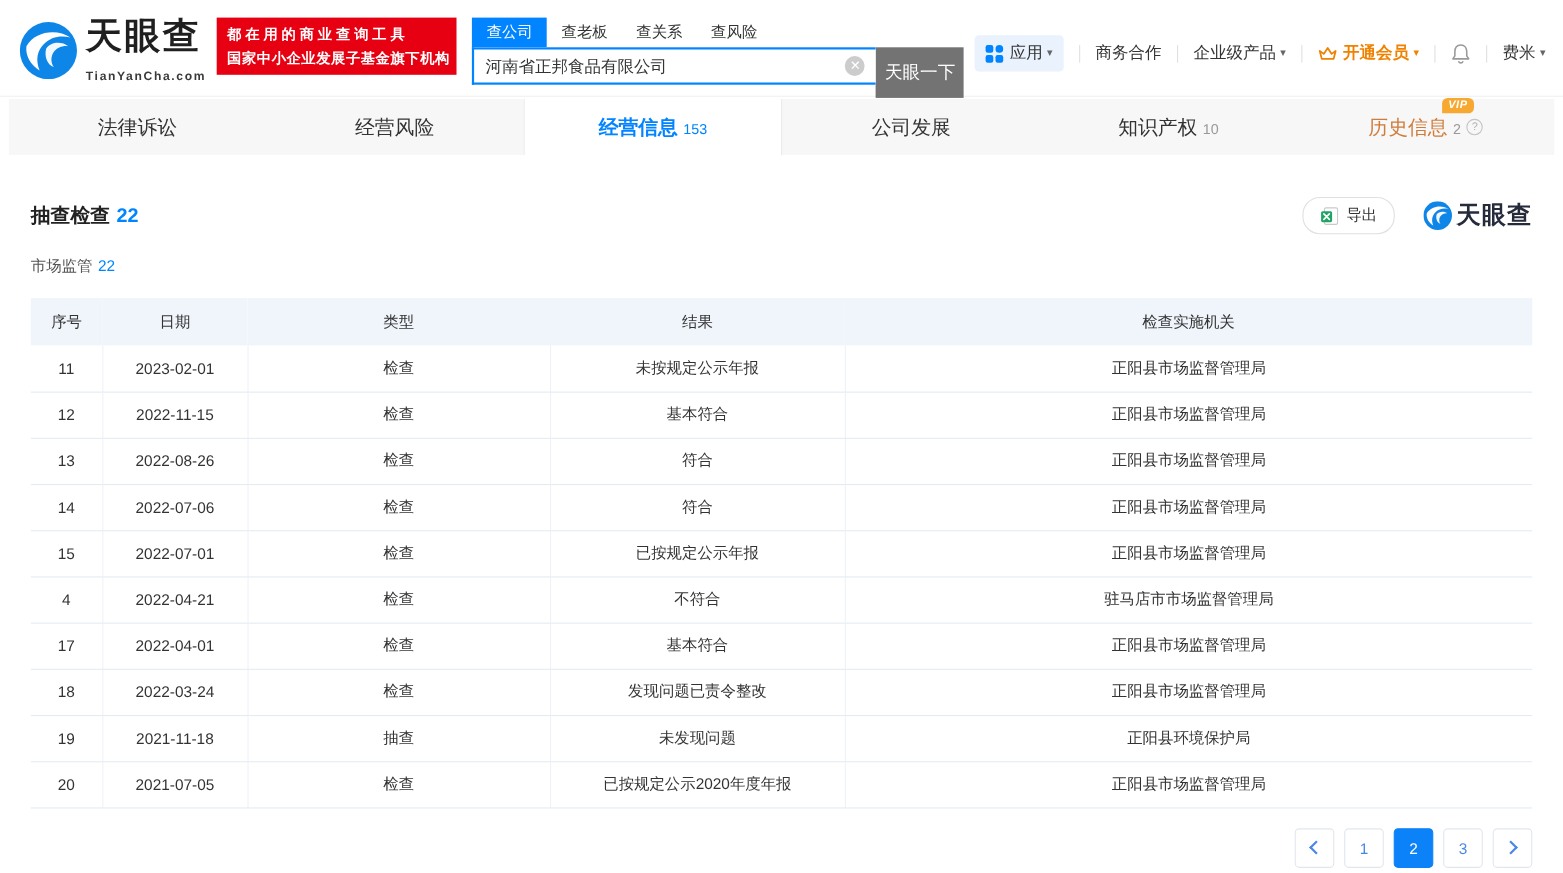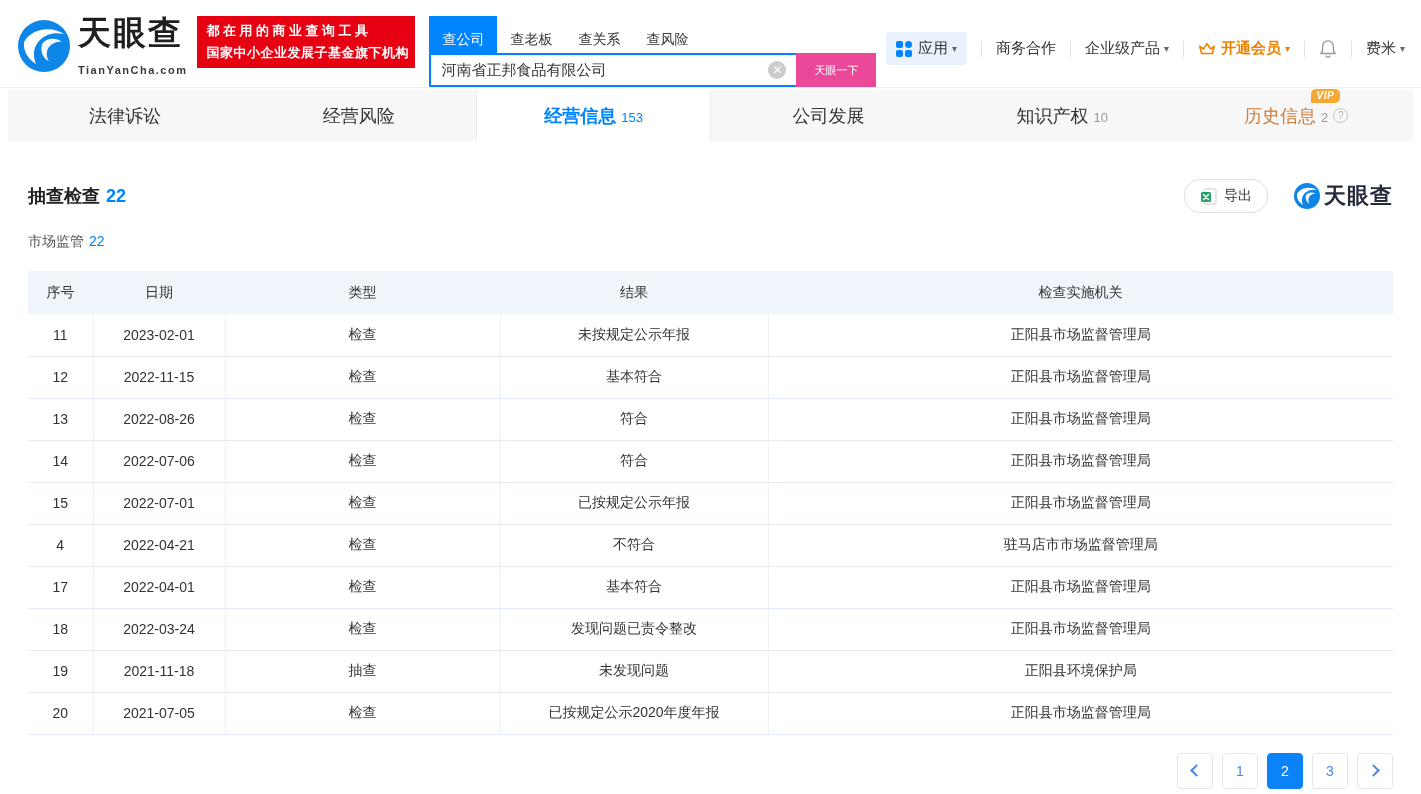--- a/index.html
+++ b/index.html
@@ -15,31 +15,31 @@
   .logo-brand { font-size:33px; font-weight:900; color:#1f1f1f; letter-spacing:2px; }
   .logo-domain { font-size:11px; font-weight:700; color:#3a3a3a; letter-spacing:1.5px; margin-top:16px; }
 
   .promo { margin-left:10px; background:#e60012; color:#fff; width:218px; height:52px;
     display:flex; flex-direction:column; justify-content:center; padding:0 9px; }
   .promo-line1 { font-size:13px; font-weight:700; letter-spacing:3.5px; white-space:nowrap; }
   .promo-line2 { font-size:13px; font-weight:700; letter-spacing:0.5px; margin-top:4px; white-space:nowrap; }
 
   .search-area { margin-left:14px; width:447px; }
   .search-tabs { display:flex; font-size:14px; }
-  .search-tab { padding:15px 13px 4px; color:#333; cursor:pointer; }
+  .search-tab { padding:5px 13px 4px; color:#333; cursor:pointer; }
   .search-tab.active { background:#0084ff; color:#fff; }
   .search-row { display:flex; }
   .search-input-wrap { position:relative; flex:1; }
   .search-input { width:100%; height:34px; border:2px solid #0084ff; border-right:none;
     padding:0 34px 0 10px; font-size:15px; color:#333; outline:none;
     font-family:"Liberation Sans","DejaVu Sans",sans-serif; }
   .clear-icon { position:absolute; right:10px; top:8px; width:18px; height:18px; border-radius:50%;
     background:#ccc; color:#fff; font-size:12px; line-height:18px; text-align:center; cursor:pointer; }
-  .search-btn { width:80px; height:34px; background:#ec4899; color:#fff; border:none;
-    font-size:11px; cursor:pointer; font-family:"Liberation Sans","DejaVu Sans",sans-serif; }
+  .search-btn { width:80px; height:46px; background:#737373; color:#fff; border:none;
+    font-size:16px; cursor:pointer; font-family:"Liberation Sans","DejaVu Sans",sans-serif; }
 
   .topnav { margin-left:auto; display:flex; align-items:center; margin-top:16px; font-size:15px; }
   .apps-chip { display:flex; align-items:center; background:#e9f2fd; border-radius:4px;
     padding:7px 10px; cursor:pointer; }
   .apps-grid { width:16px; height:16px; display:grid; grid-template-columns:7px 7px;
     grid-template-rows:7px 7px; gap:2px; margin-right:6px; }
   .apps-grid i { background:#0084ff; border-radius:2px; }
   .apps-grid i:nth-child(2) { border-radius:50%; }
   .caret { font-size:10px; color:#666; margin-left:4px; }
   .nav-sep { width:1px; height:16px; background:#e0e0e0; margin:0 14px; }

